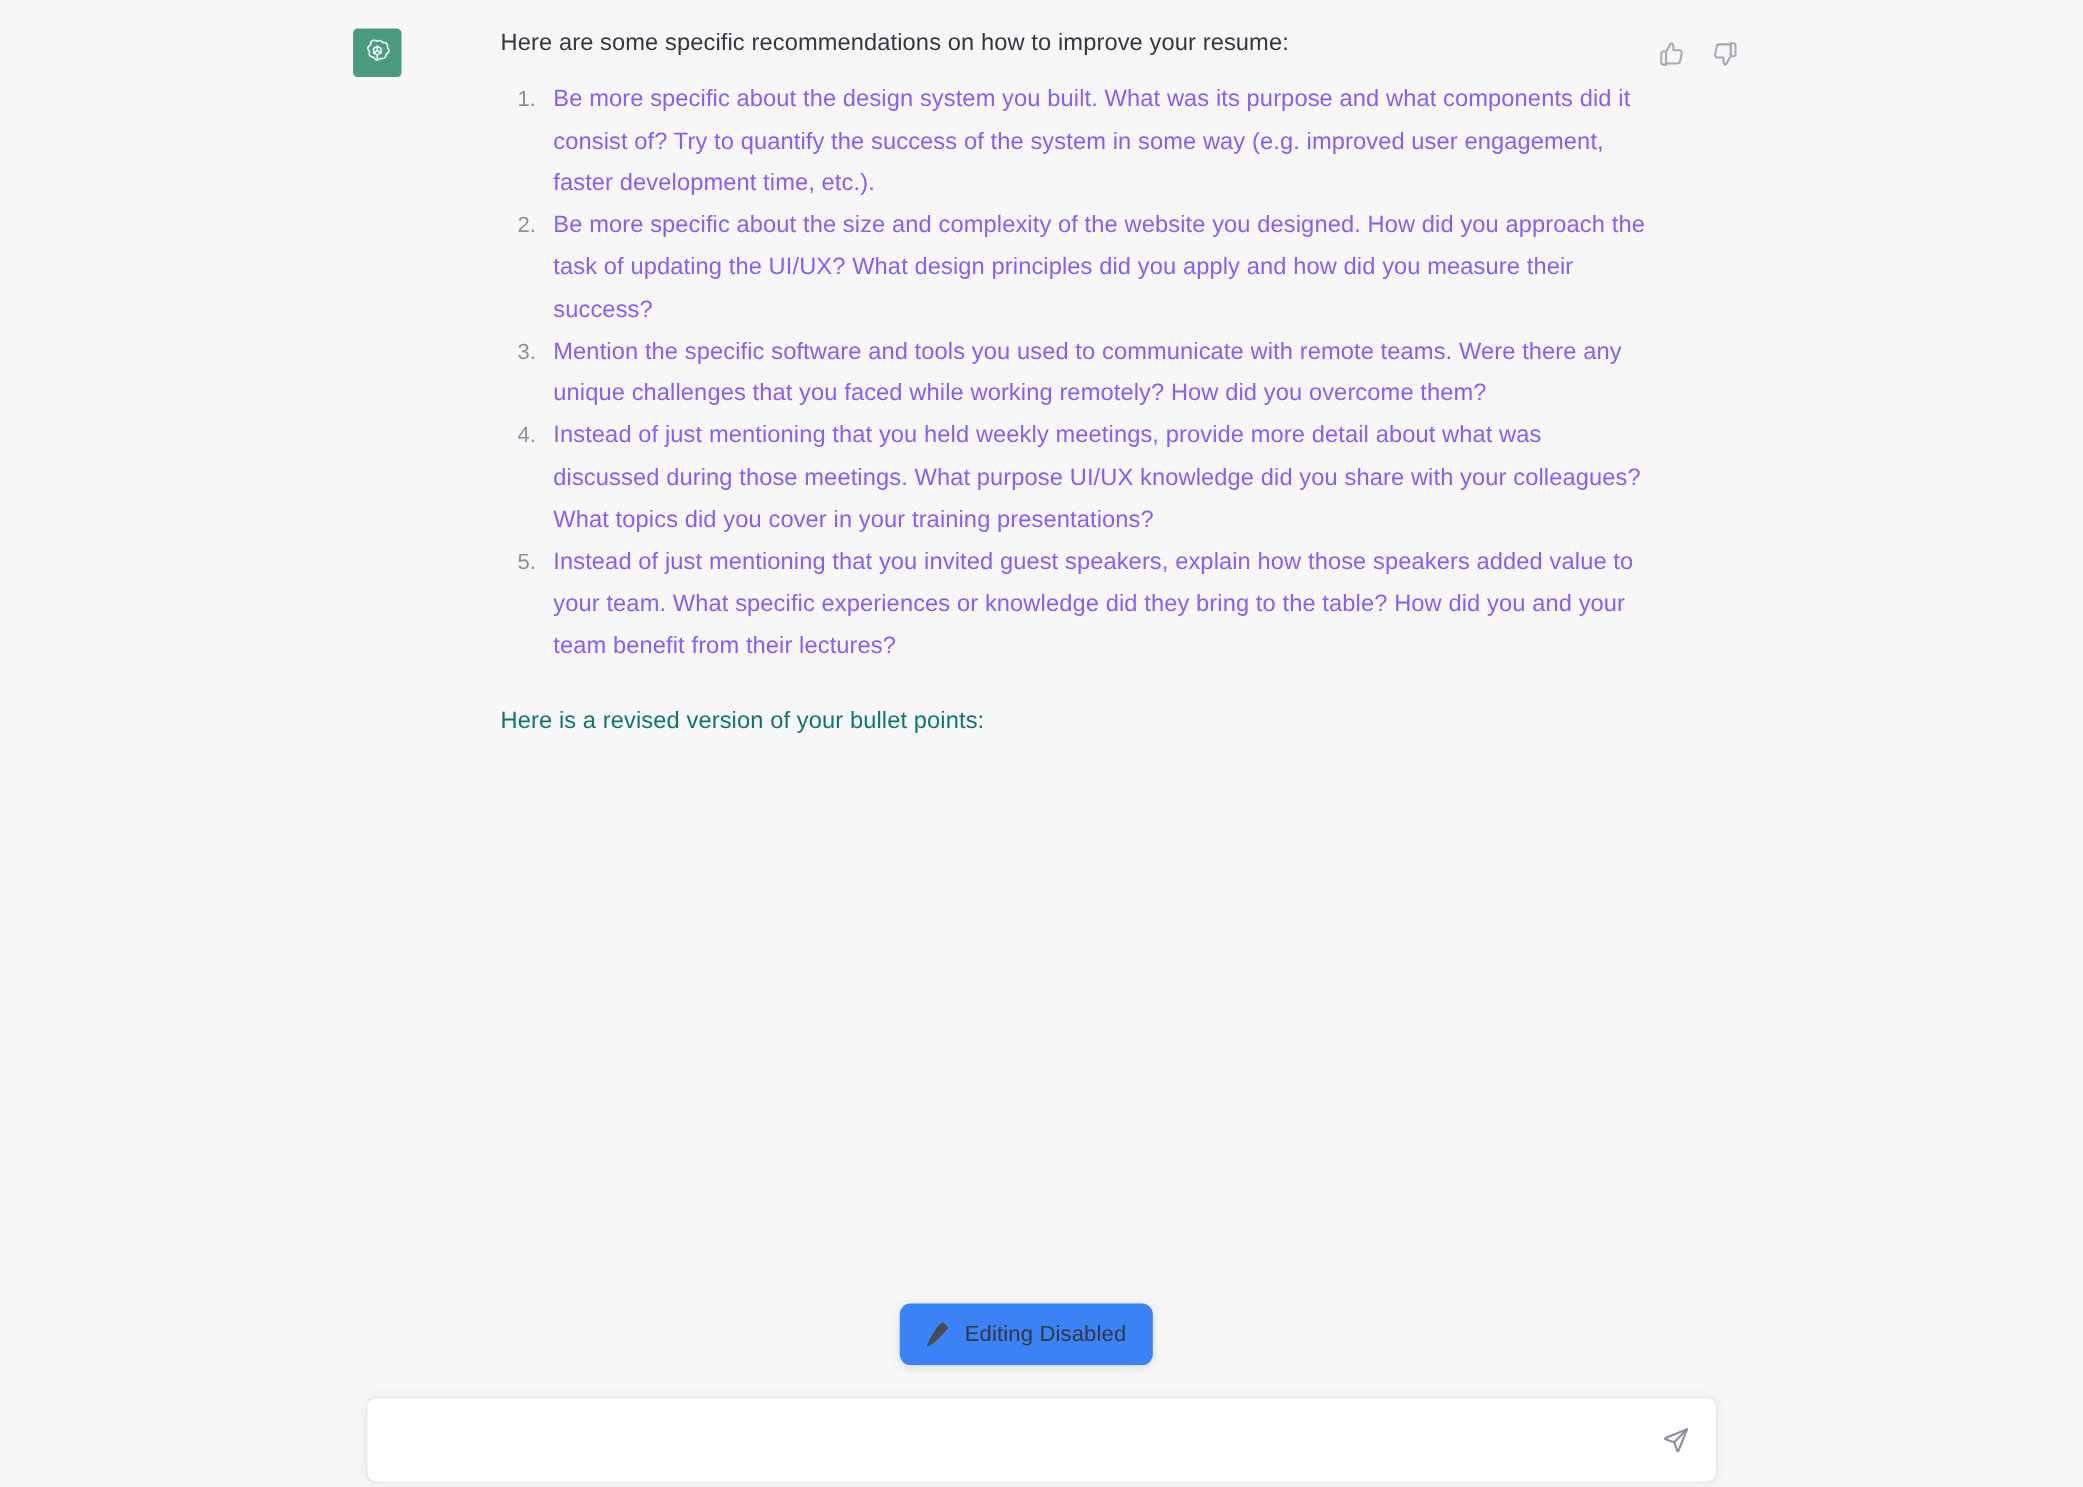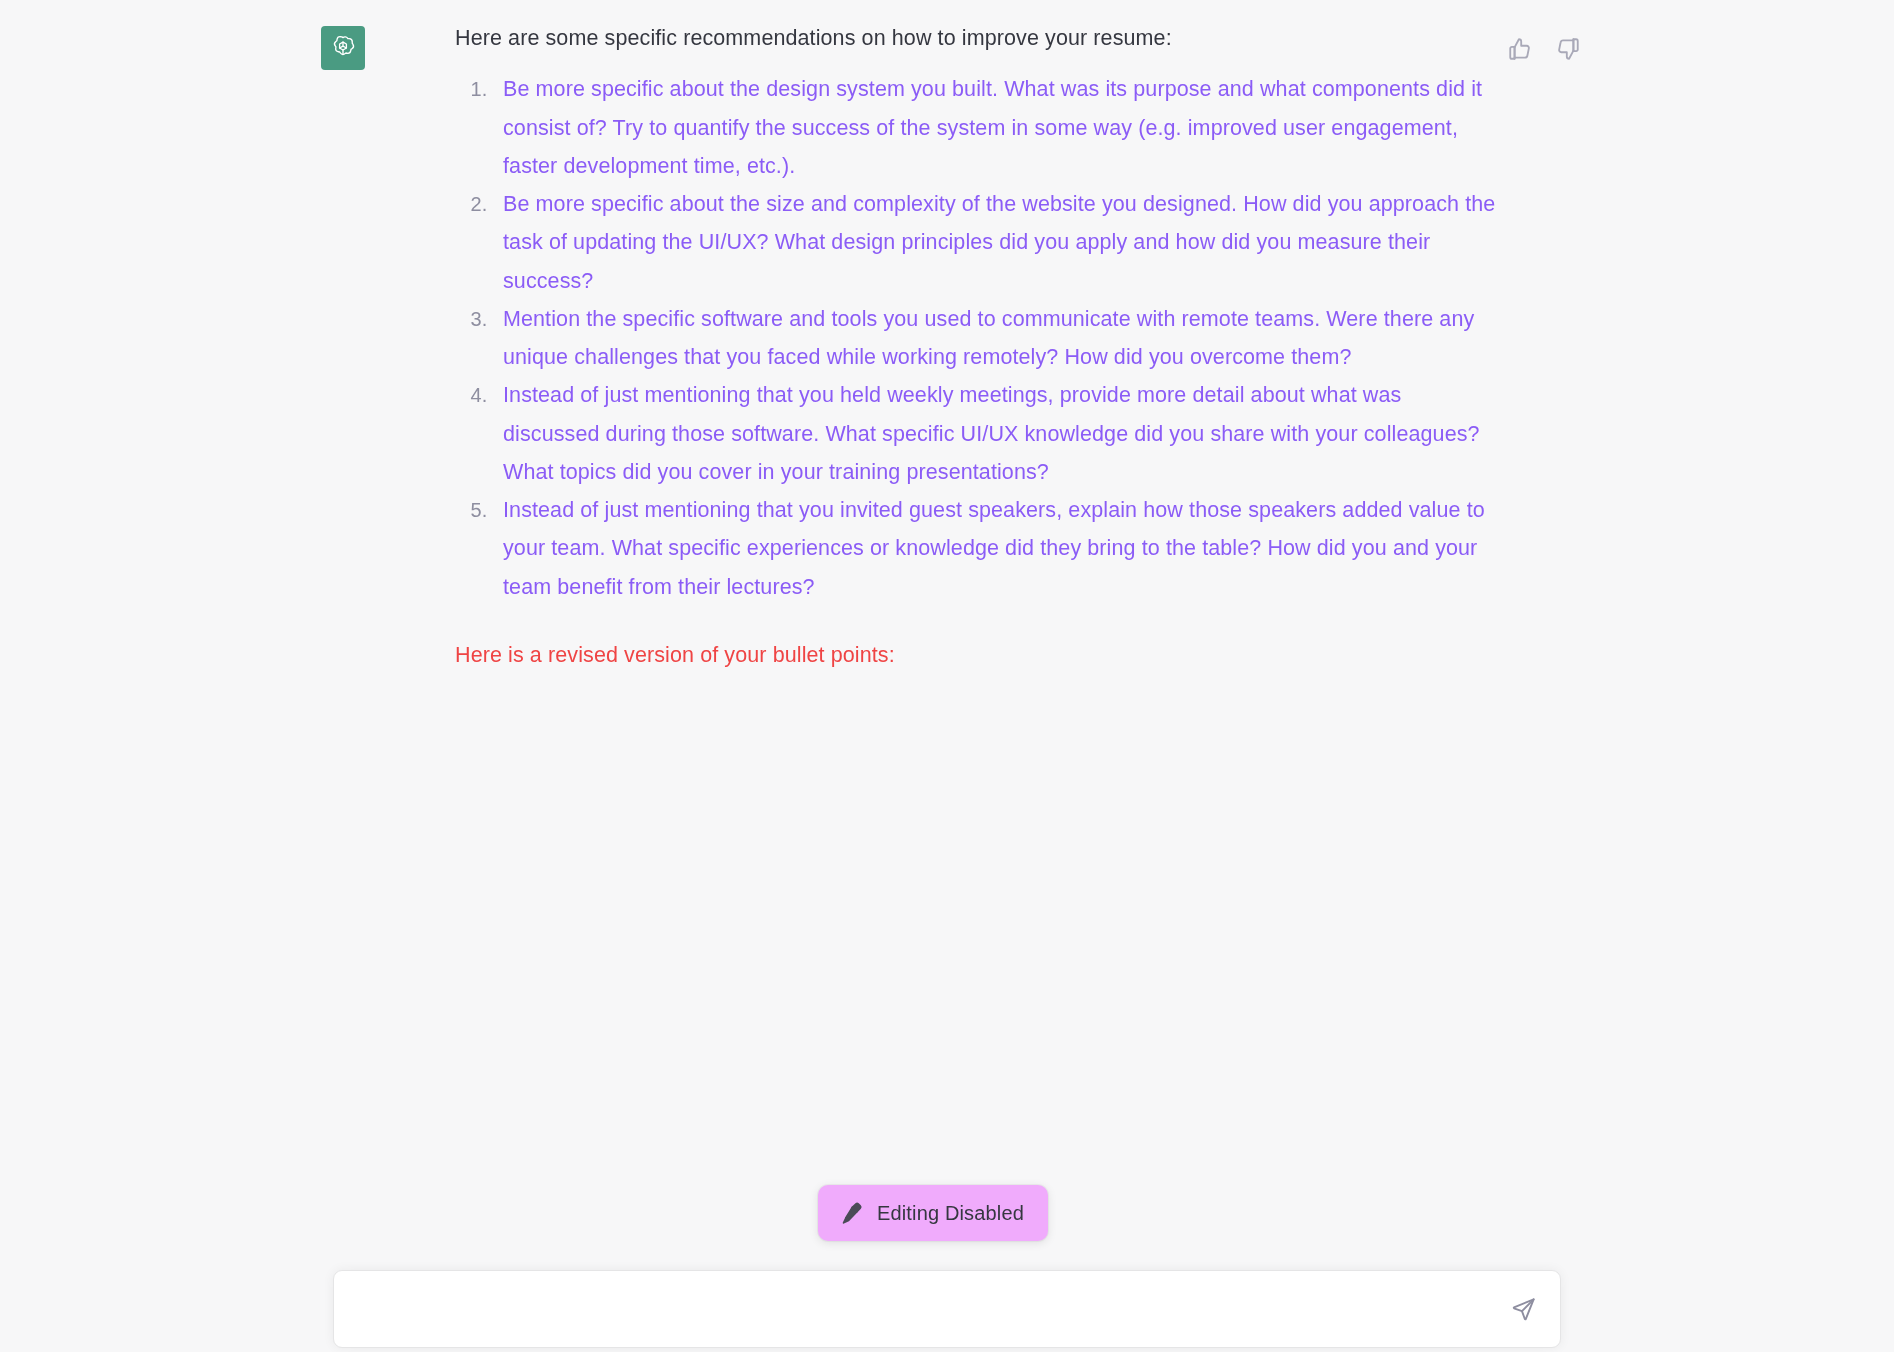--- a/index.html
+++ b/index.html
@@ -81,21 +81,21 @@
     padding-left: 10px;
     color: #8b5cf6;
   }
   ol.rec-list > li::marker {
     color: #8e8ea0;
     font-size: 20px;
   }
 
   .para {
     margin: 30px 0 0 0;
-    color: #ef4444;
+    color: #0f766e;
   }
   .bullet-para {
     margin: 46px 0 0 0;
     color: #353740;
   }
 
   
   .feedback {
     position: absolute;
     right: -8px;
@@ -133,21 +133,21 @@
 
   
   .tooltip {
     position: absolute;
     left: 818px;
     top: 1185px;
     z-index: 20;
     display: flex;
     align-items: center;
     gap: 13px;
-    background: #f0abfc;
+    background: #3b82f6;
     border-radius: 10px;
     padding: 15px 24px 15px 20px;
     box-shadow: 0 2px 10px rgba(0,0,0,.10), 0 0 0 1px rgba(0,0,0,.035);
   }
   .tooltip .pen-icon { width: 26px; height: 26px; display:block; }
   .tooltip .tip-label {
     font-size: 20px;
     color: #353740;
     white-space: nowrap;
     letter-spacing: .15px;
@@ -225,21 +225,21 @@
       </div>
 
       <div class="msg-body">
 
         <p class="lead-line">Here are some specific recommendations on how to improve your resume:</p>
 
         <ol class="rec-list">
           <li>Be more specific about the design system you built. What was its purpose and what components did it consist of? Try to quantify the success of the system in some way (e.g. improved user engagement, faster development time, etc.).</li>
           <li>Be more specific about the size and complexity of the website you designed. How did you approach the task of updating the UI/UX? What design principles did you apply and how did you measure their success?</li>
           <li>Mention the specific software and tools you used to communicate with remote teams. Were there any unique challenges that you faced while working remotely? How did you overcome them?</li>
-          <li>Instead of just mentioning that you held weekly meetings, provide more detail about what was discussed during those software. What specific UI/UX knowledge did you share with your colleagues? What topics did you cover in your training presentations?</li>
+          <li>Instead of just mentioning that you held weekly meetings, provide more detail about what was discussed during those meetings. What purpose UI/UX knowledge did you share with your colleagues? What topics did you cover in your training presentations?</li>
           <li>Instead of just mentioning that you invited guest speakers, explain how those speakers added value to your team. What specific experiences or knowledge did they bring to the table? How did you and your team benefit from their lectures?</li>
         </ol>
 
         <p class="para">Here is a revised version of your bullet points:</p>
 
 
 
 
       </div>
 

